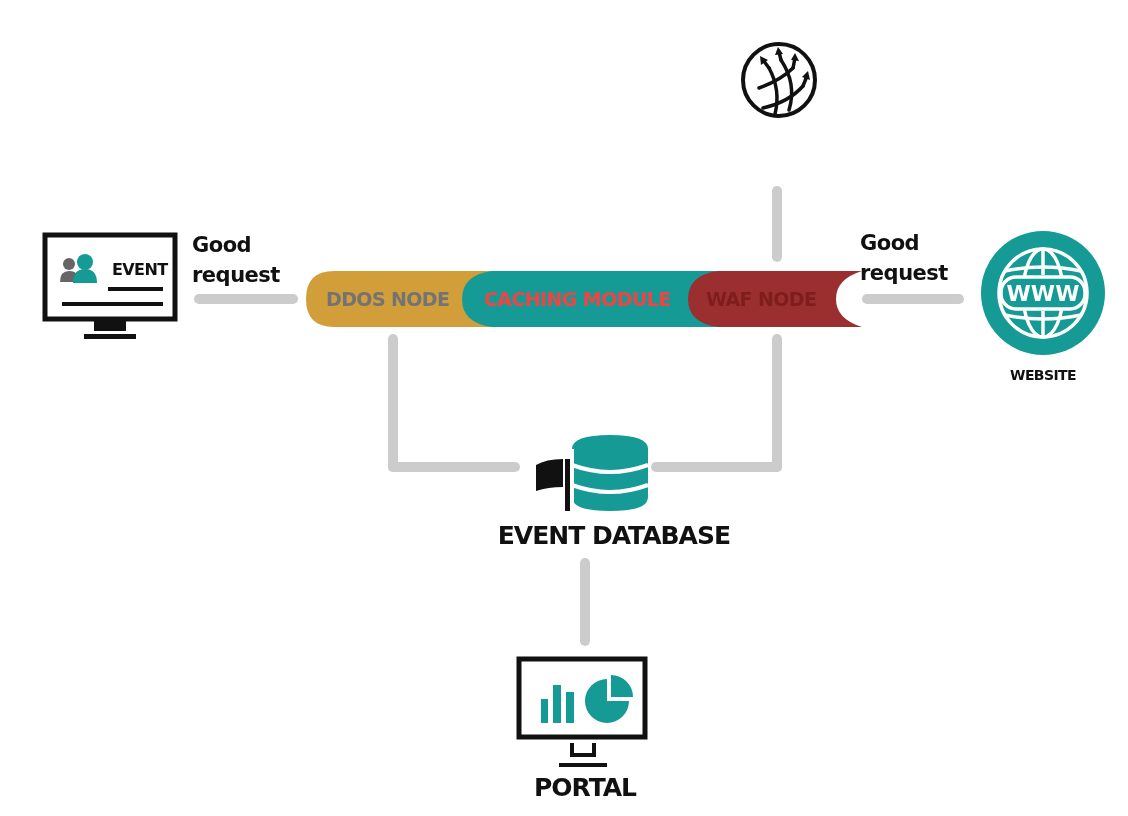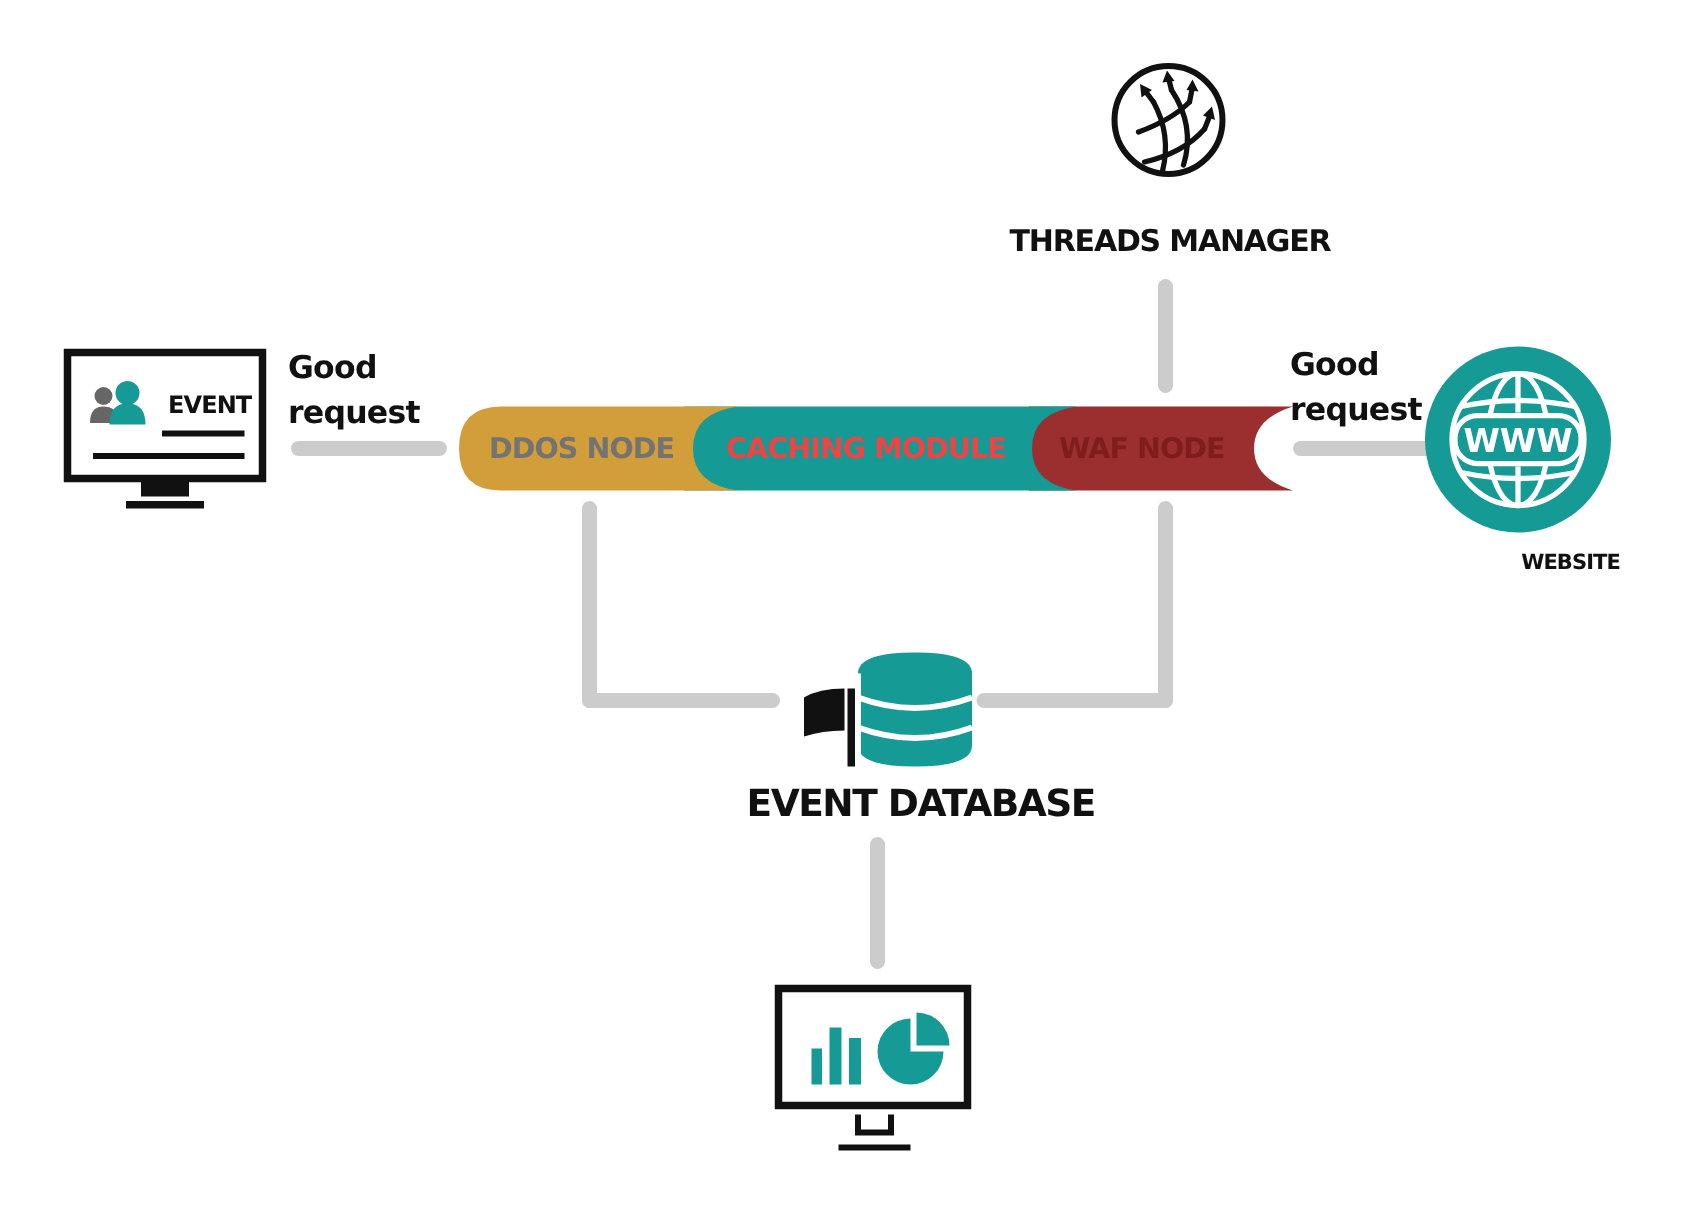--- a/index.html
+++ b/index.html
@@ -82,43 +82,42 @@
       <path d="M30 28 L24 20"></path>
       <path d="M42 20 L40 12"></path>
     </g>
     <g fill="#111">
       <polygon points="56,13 60,21 52,20"></polygon>
       <polygon points="69,31 71,40 63,37"></polygon>
       <polygon points="21,16 29,20 22,25"></polygon>
       <polygon points="39,7 44,14 36,15"></polygon>
     </g>
   </svg>
-  <div class="label" style="left:8px; top:108px; font-size:20px; letter-spacing:-0.8px; width:224px; text-align:center;">THREADS MANAGER</div>
 </div>
 
 <div class="label good" style="left:860px; top:228px; width:104px;">
   <div>Good</div>
   <div>request</div>
 </div>
 
-<div class="abs" style="left:944px; top:225px; width:140px; height:165px;">
+<div class="abs" style="left:975px; top:225px; width:140px; height:165px;">
   <svg width="136" height="136" viewBox="0 0 136 136" style="left:0; top:0;">
     <circle cx="68" cy="68" r="62" fill="#159A96"></circle>
     <g fill="none" stroke="#ffffff" stroke-width="3.5">
       <circle cx="68" cy="68" r="44"></circle>
       <ellipse cx="68" cy="68" rx="20" ry="44"></ellipse>
       <line x1="68" y1="24" x2="68" y2="50"></line>
       <line x1="68" y1="86" x2="68" y2="112"></line>
       <path d="M30 46 Q68 38 106 46"></path>
       <path d="M30 90 Q68 98 106 90"></path>
     </g>
     <rect x="26" y="52" width="84" height="32" rx="15" fill="#159A96" stroke="#ffffff" stroke-width="3.5"></rect>
     <text x="68" y="76" text-anchor="middle" fill="#ffffff" font-size="22" font-weight="bold" font-family="DejaVu Sans, sans-serif">WWW</text>
   </svg>
-  <div class="label" style="left:0; top:142px; width:136px; text-align:right; font-size:14px; letter-spacing:-0.6px;">WEBSITE</div>
+  <div class="label" style="left:0; top:142px; width:136px; text-align:center; font-size:14px; letter-spacing:-0.6px;">WEBSITE</div>
 </div>
 
 <div class="abs" style="left:460px; top:435px; width:270px; height:120px;">
   <svg width="120" height="80" viewBox="0 0 120 80" style="left:72px; top:0;">
 
     <path d="M40 14 Q40 0 78 0 Q116 0 116 14 V62 Q116 76 78 76 Q40 76 40 62 Z" fill="#159A96"></path>
     <path d="M40 30 Q78 44 116 30" fill="none" stroke="#ffffff" stroke-width="4"></path>
     <path d="M40 50 Q78 64 116 50" fill="none" stroke="#ffffff" stroke-width="4"></path>
     <path d="M40 14 Q78 28 116 14" fill="none" stroke="#ffffff" stroke-width="0"></path>
 
@@ -139,13 +138,14 @@
 
     <path d="M92 24 A22 22 0 1 0 114 46 H92 Z" fill="#159A96"></path>
     <path d="M96 20 A22 22 0 0 1 118 42 H96 Z" fill="#159A96"></path>
   </svg>
   <svg width="140" height="30" viewBox="0 0 140 30" style="left:5px; top:88px;">
     <rect x="55" y="0" width="4" height="12" fill="#111"></rect>
     <rect x="77" y="0" width="4" height="12" fill="#111"></rect>
     <rect x="55" y="10" width="26" height="4" fill="#111"></rect>
     <rect x="44" y="20" width="48" height="4" fill="#111"></rect>
   </svg>
+  <div class="label" style="left:0; top:118px; width:150px; text-align:center; font-size:25px; letter-spacing:-1px;">PORTAL</div>
 </div>
 
 </body></html>

